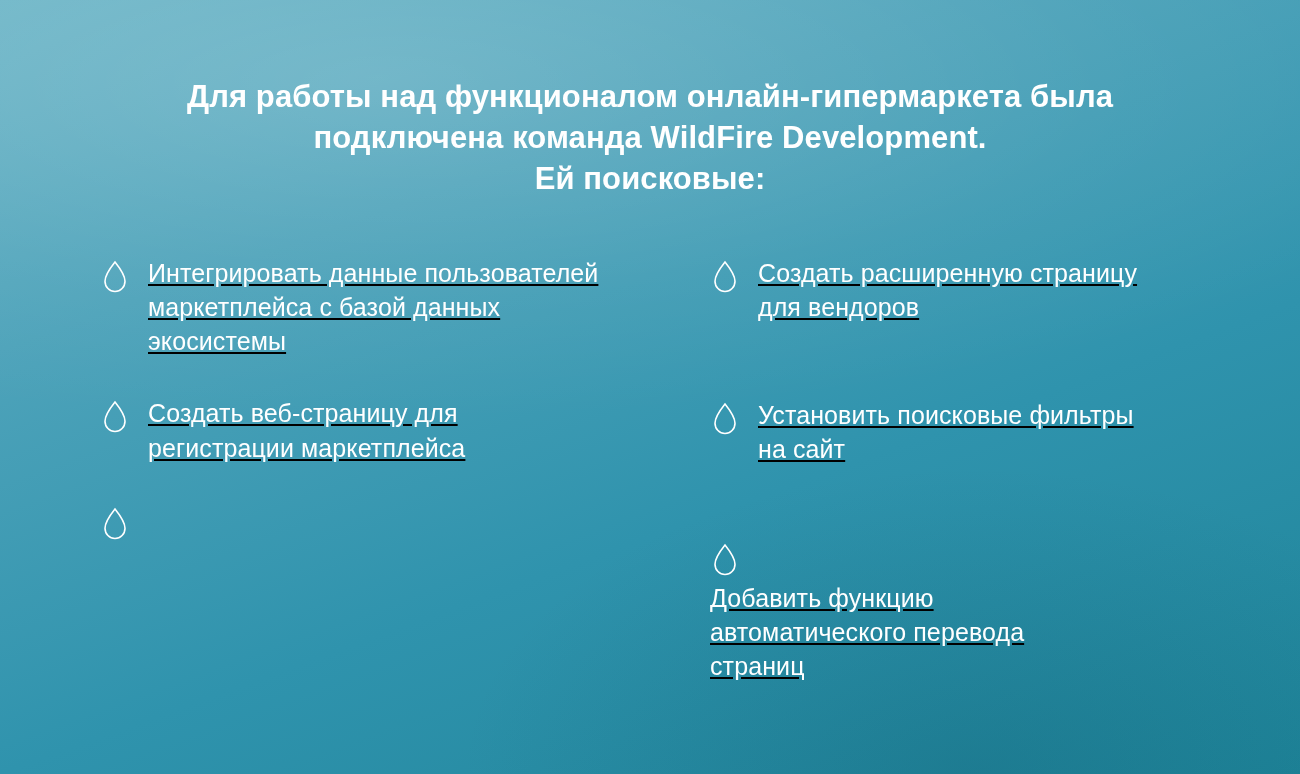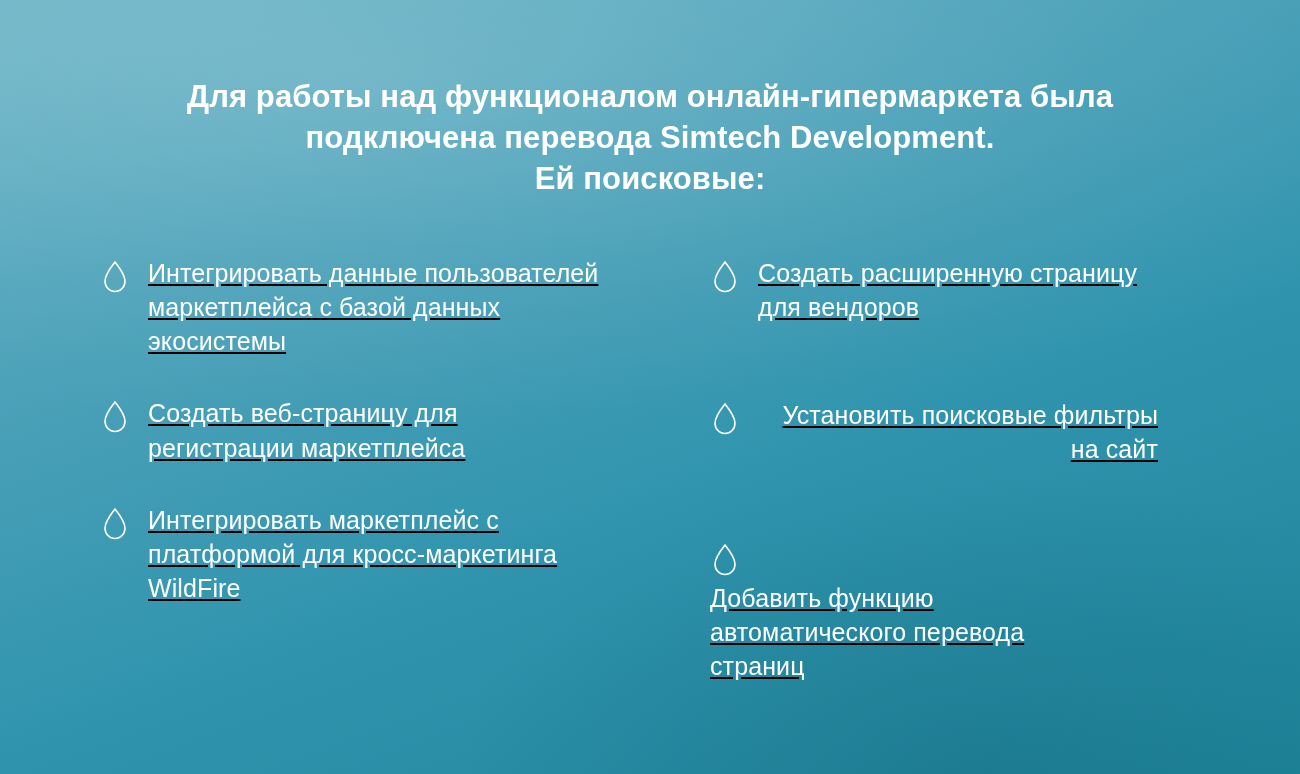--- a/index.html
+++ b/index.html
@@ -109,21 +109,21 @@
   }
 </style>
 </head>
 <body>
 
 <div class="slide">
   <div class="content">
 
     <h1 class="heading">
       <span class="line">Для работы над функционалом онлайн-гипермаркета была</span>
-      <span class="line">подключена перевода Simtech Development.</span>
+      <span class="line">подключена команда WildFire Development.</span>
       <span class="line">Ей поисковые:</span>
     </h1>
 
     <div class="columns">
 
       <div class="column left">
 
         <div class="item">
           <span class="bullet-icon">
             <svg width="26" height="34" viewBox="0 0 26 34" fill="none" xmlns="http://www.w3.org/2000/svg" aria-hidden="true">
@@ -141,37 +141,36 @@
           </span>
           <span class="item-text">Создать веб-страницу для регистрации маркетплейса</span>
         </div>
 
         <div class="item">
           <span class="bullet-icon">
             <svg width="26" height="34" viewBox="0 0 26 34" fill="none" xmlns="http://www.w3.org/2000/svg" aria-hidden="true">
               <path d="M13 2 C13 2 3 14.5 3 21.2 C3 27 7.5 31.5 13 31.5 C18.5 31.5 23 27 23 21.2 C23 14.5 13 2 13 2 Z" stroke="#ffffff" stroke-width="1.6" fill="none"></path>
             </svg>
           </span>
-          <span class="item-text">Интегрировать маркетплейс с платформой для кросс-маркетинга WildFire</span>
         </div>
 
       </div>
 
       <div class="column right">
 
         <div class="item">
           <span class="bullet-icon">
             <svg width="26" height="34" viewBox="0 0 26 34" fill="none" xmlns="http://www.w3.org/2000/svg" aria-hidden="true">
               <path d="M13 2 C13 2 3 14.5 3 21.2 C3 27 7.5 31.5 13 31.5 C18.5 31.5 23 27 23 21.2 C23 14.5 13 2 13 2 Z" stroke="#ffffff" stroke-width="1.6" fill="none"></path>
             </svg>
           </span>
           <span class="item-text">Создать расширенную страницу для вендоров</span>
         </div>
 
-        <div class="item" style="margin-top:74px;text-align:right;">
+        <div class="item" style="margin-top:74px;">
           <span class="bullet-icon">
             <svg width="26" height="34" viewBox="0 0 26 34" fill="none" xmlns="http://www.w3.org/2000/svg" aria-hidden="true">
               <path d="M13 2 C13 2 3 14.5 3 21.2 C3 27 7.5 31.5 13 31.5 C18.5 31.5 23 27 23 21.2 C23 14.5 13 2 13 2 Z" stroke="#ffffff" stroke-width="1.6" fill="none"></path>
             </svg>
           </span>
           <span class="item-text">Установить поисковые фильтры на сайт</span>
         </div>
 
         <div class="item" style="margin-top:72px;flex-direction:column;">
           <span class="bullet-icon">

